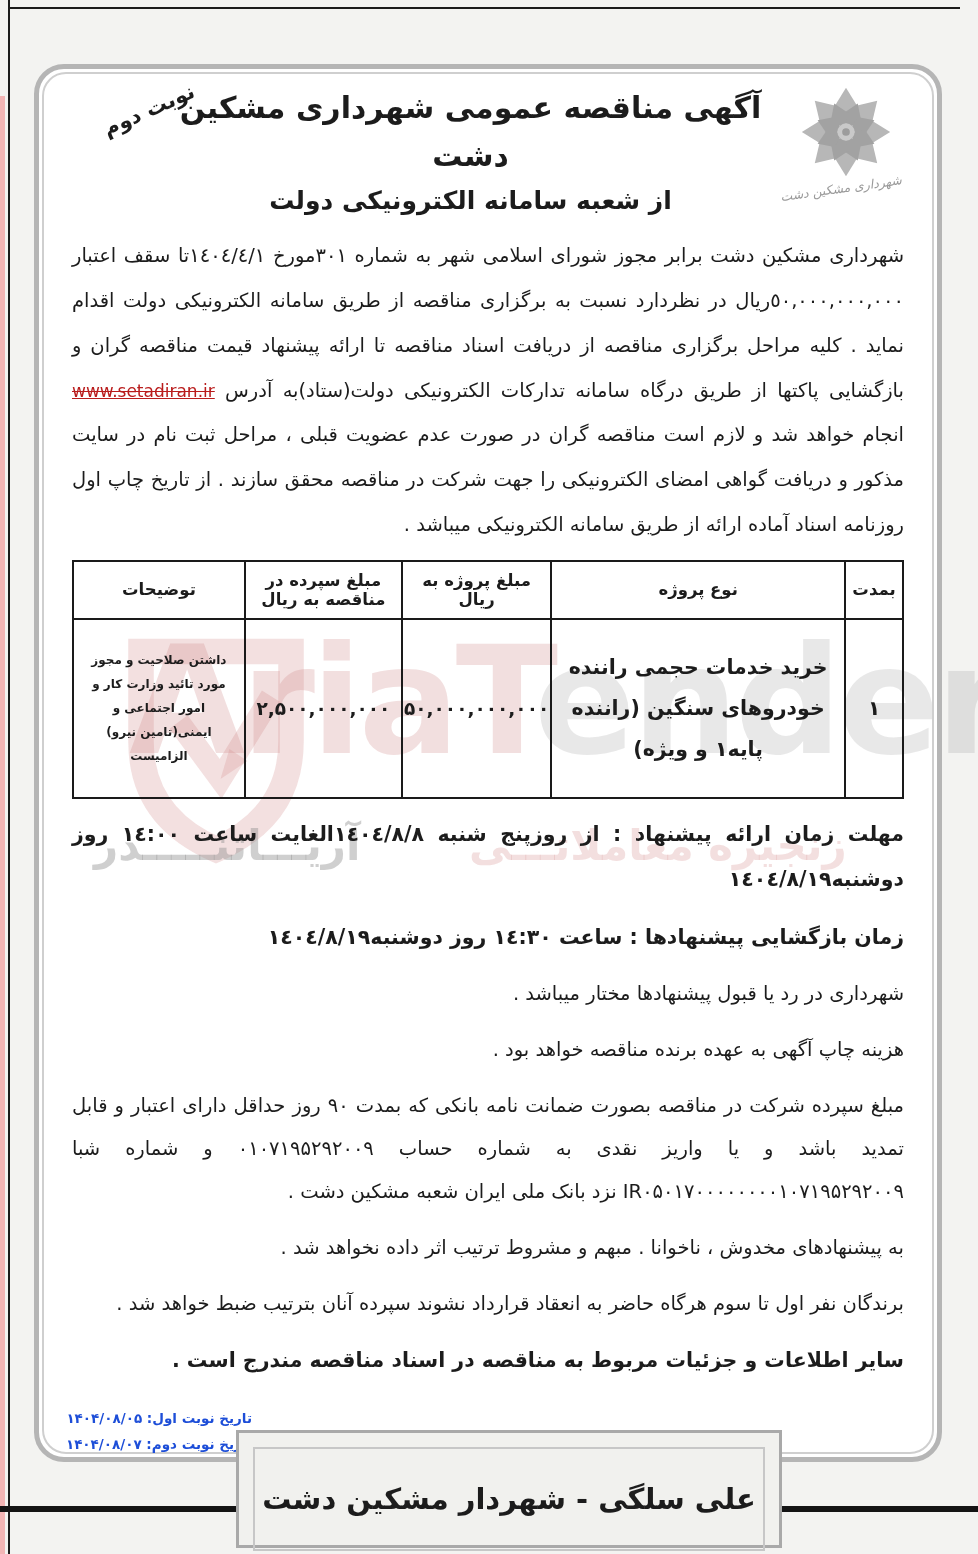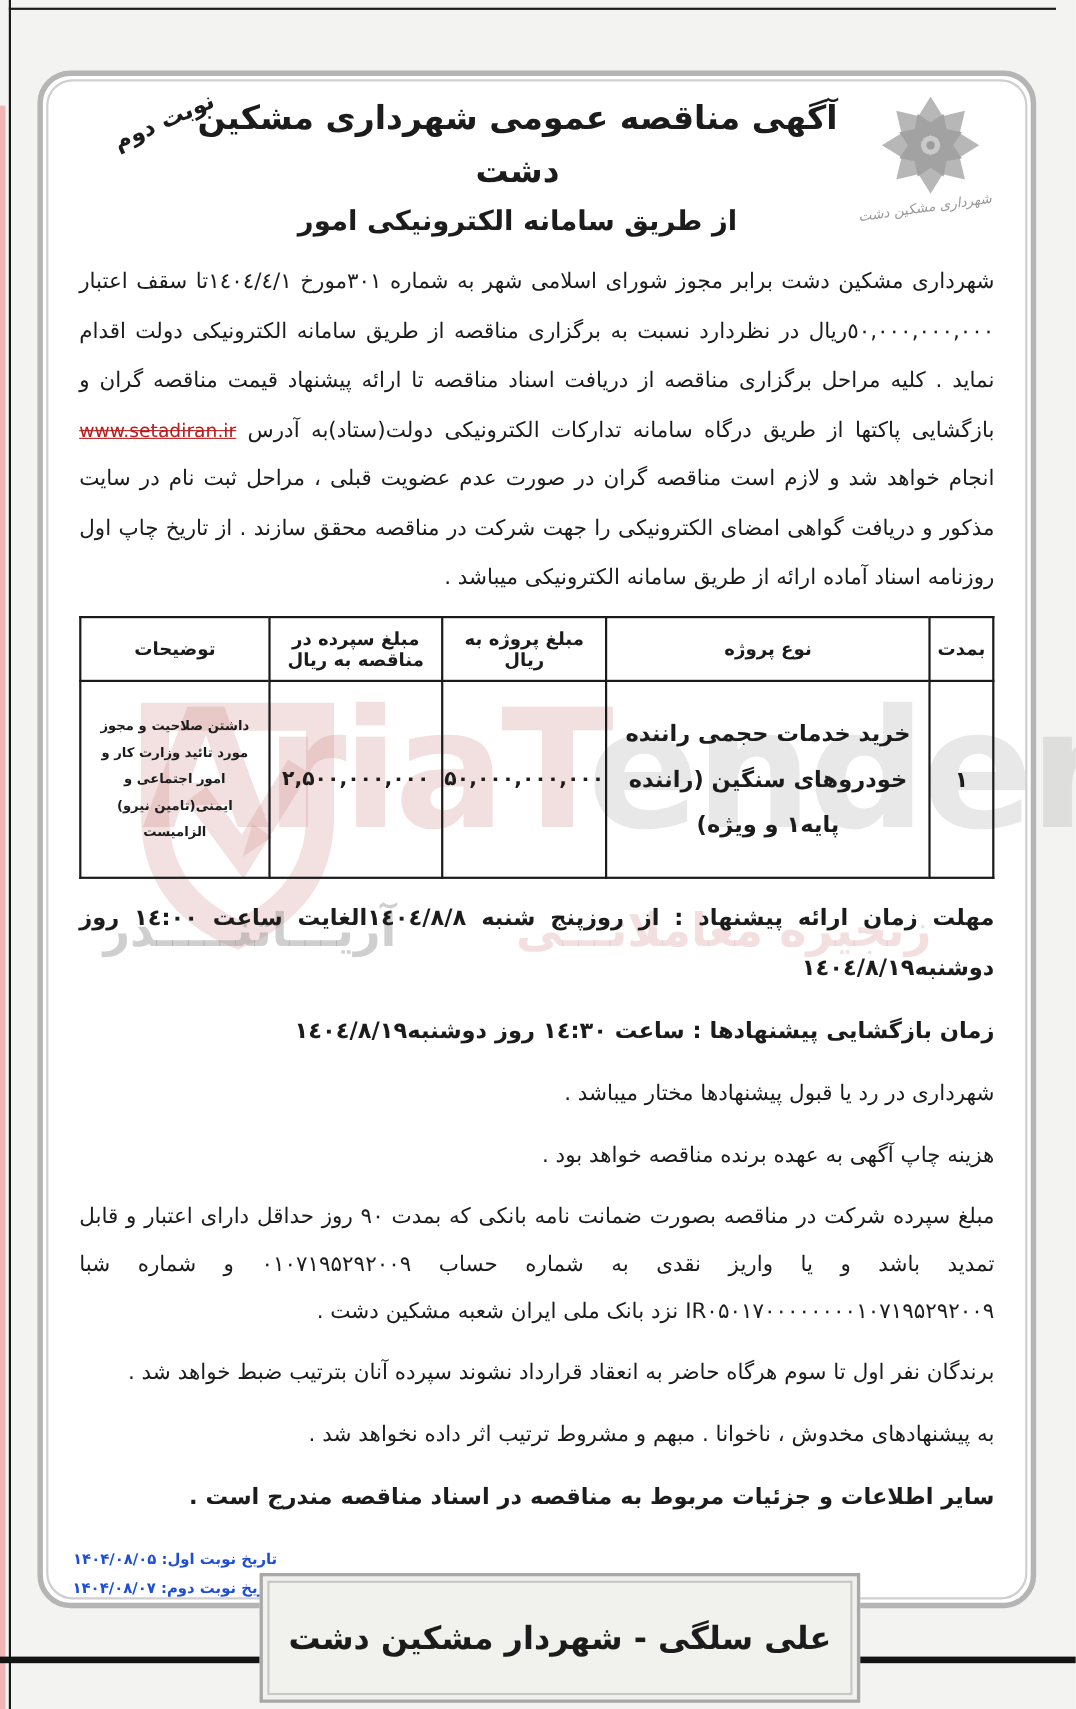--- a/index.html
+++ b/index.html
@@ -71,21 +71,21 @@
   
   .pub-dates{
     position:absolute;left:42px;top:1406px;width:210px;z-index:6;
     direction:rtl;text-align:right;font-size:13.5px;font-weight:bold;line-height:1.9;color:#1d4ed8;
   }
   .signature{
     position:absolute;left:236px;top:1430px;width:546px;height:118px;z-index:9;
     background:#f1f1ee;border:3px solid #a9a9a9;box-sizing:border-box;
   }
   .signature-inner{
-    margin:4px;border:2px solid #c7c7c7;height:calc(100% - 8px);box-sizing:border-box;
+    margin:14px;border:2px solid #c7c7c7;height:calc(100% - 8px);box-sizing:border-box;
     display:flex;align-items:center;justify-content:center;
     font-size:29px;font-weight:bold;direction:rtl;
   }
 </style>
 </head>
 <body>
 
 <div class="edge-top"></div>
 <div class="edge-left"></div>
 <div class="edge-pink"></div>
@@ -162,21 +162,21 @@
                 <path d="M50 18 L60 33 L50 46 L40 33 Z"></path>
               </g>
           </g>
           <circle cx="50" cy="50" r="9" fill="#c9c9c9"></circle>
           <circle cx="50" cy="50" r="4" fill="#9c9c9c"></circle>
         </svg>
         <span class="logo-caption">شهرداری مشکین دشت</span>
       </div>
       <div class="titles">
         <div class="title-1">آگهی مناقصه عمومی شهرداری مشکین دشت</div>
-        <div class="title-2">از طریق سامانه الکترونیکی امور</div>
+        <div class="title-2">از شعبه سامانه الکترونیکی دولت</div>
       </div>
     </div>
 
     <p class="intro"><span>شهرداری مشکین دشت برابر مجوز شورای اسلامی شهر به شماره ۳۰۱مورخ ۱٤۰٤/٤/۱تا سقف اعتبار ٥٠,٠٠٠,٠٠٠,٠٠٠ریال  در نظردارد نسبت به برگزاری مناقصه از طریق سامانه الکترونیکی دولت اقدام نماید . کلیه مراحل برگزاری مناقصه از دریافت اسناد مناقصه تا ارائه پیشنهاد قیمت مناقصه گران و بازگشایی پاکتها از طریق درگاه سامانه تدارکات الکترونیکی دولت(ستاد)به آدرس </span><span class="link-mid">www.setadiran.ir</span><span> انجام خواهد شد و لازم است مناقصه گران در صورت عدم عضویت قبلی ، مراحل ثبت نام در سایت مذکور و دریافت گواهی امضای الکترونیکی را جهت شرکت در مناقصه محقق سازند . از تاریخ چاپ اول روزنامه اسناد آماده ارائه از طریق سامانه الکترونیکی میباشد .</span></p>
 
     <table class="tender">
       <thead>
         <tr>
           <th>بمدت</th>
           <th>نوع پروژه</th>
@@ -194,22 +194,22 @@
           <td class="c-notes">داشتن صلاحیت و مجوز مورد تائید وزارت کار و امور اجتماعی و ایمنی(تامین نیرو) الزامیست</td>
         </tr>
       </tbody>
     </table>
 
     <p class="para bold">مهلت زمان ارائه پیشنهاد : از روزپنج شنبه ۱٤۰٤/۸/۸الغایت ساعت ۱٤:۰۰ روز دوشنبه۱٤۰٤/۸/۱۹</p>
     <p class="para bold">زمان بازگشایی پیشنهادها : ساعت ۱٤:۳۰ روز دوشنبه۱٤۰٤/۸/۱۹</p>
     <p class="para">شهرداری در رد یا قبول پیشنهادها مختار میباشد .</p>
     <p class="para">هزینه چاپ آگهی به عهده برنده مناقصه خواهد بود .</p>
     <p class="para">مبلغ سپرده شرکت در مناقصه بصورت ضمانت نامه بانکی که بمدت ۹۰ روز حداقل دارای اعتبار و قابل تمدید باشد و یا واریز نقدی به شماره حساب ۰۱۰۷۱۹۵۲۹۲۰۰۹ و شماره شبا IR۰۵۰۱۷۰۰۰۰۰۰۰۰۱۰۷۱۹۵۲۹۲۰۰۹ نزد بانک ملی ایران شعبه مشکین دشت .</p>
+    <p class="para">به پیشنهادهای مخدوش ، ناخوانا . مبهم و مشروط ترتیب اثر داده نخواهد شد .</p>
     <p class="para">برندگان نفر اول تا سوم هرگاه حاضر به انعقاد قرارداد نشوند سپرده آنان بترتیب ضبط خواهد شد .</p>
-    <p class="para">به پیشنهادهای مخدوش ، ناخوانا . مبهم و مشروط ترتیب اثر داده نخواهد شد .</p>
     <p class="para bold">سایر اطلاعات و جزئیات مربوط به مناقصه در اسناد مناقصه مندرج است .</p>
 
   </div>
 </div>
 
 <div class="pub-dates">
   <div>تاریخ نوبت اول:  ۱۴۰۴/۰۸/۰۵</div>
   <div>تاریخ نوبت دوم: ۱۴۰۴/۰۸/۰۷</div>
 </div>
 

